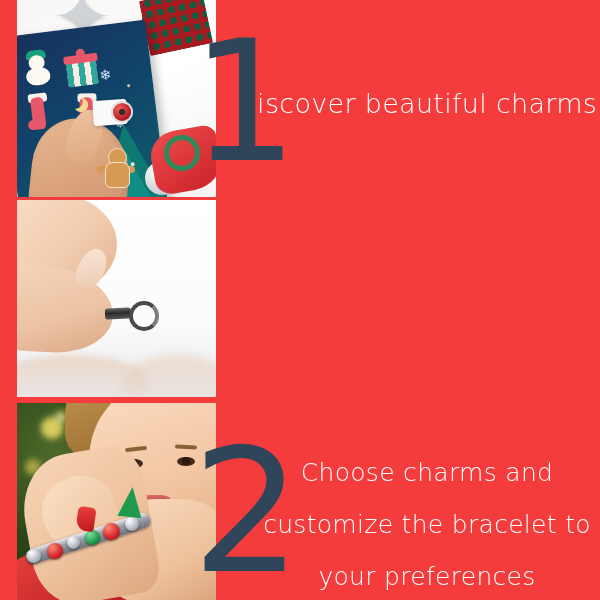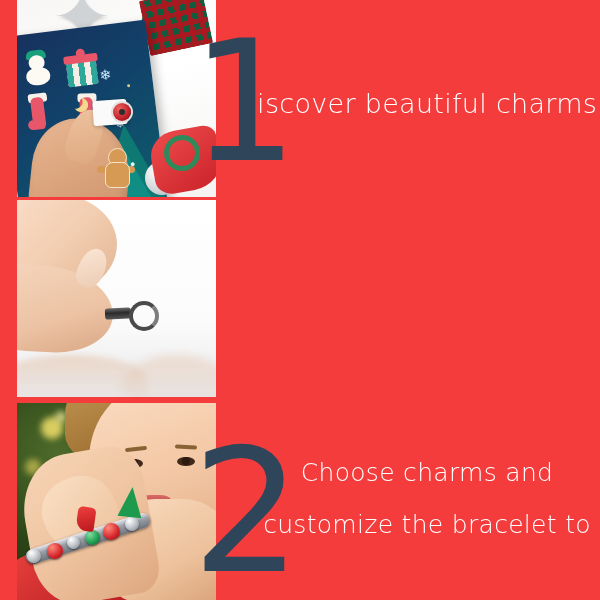--- a/index.html
+++ b/index.html
@@ -385,20 +385,21 @@
       <div class="p2-nail"></div>
       <div class="p2-clasp"></div>
       <div class="p2-ring"></div>
     </div>
 
     <div class="num" id="num-2">2</div>
 
     <div class="caption" id="cap-2">
       <span class="ln">Choose charms and</span>
       <span class="ln">customize the bracelet to</span>
+      <span class="ln">your preferences</span>
     </div>
   </section>
 
   <section class="step" id="step-3">
 
     <div class="photo">
       <div class="p3-bg"></div>
 
       <div class="p3-bokeh" style="left:24px;top:14px;width:22px;height:22px;background:#f2e06a;opacity:.85;"></div>
       <div class="p3-bokeh" style="left:8px;top:56px;width:16px;height:16px;background:#e8d35c;opacity:.6;"></div>

